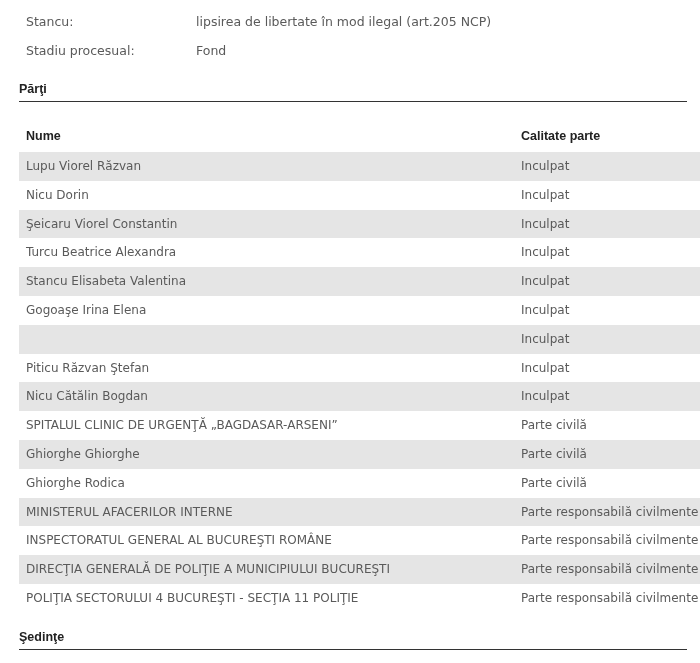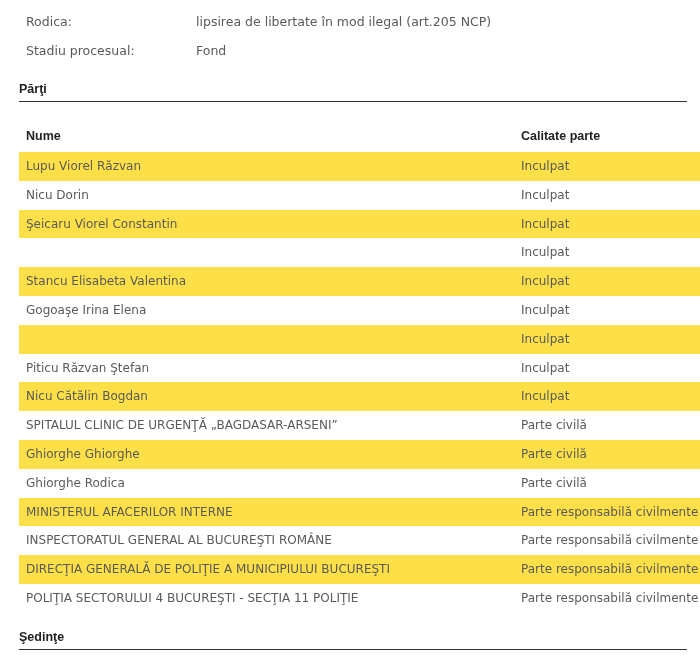--- a/index.html
+++ b/index.html
@@ -6,30 +6,30 @@
   html, body { width: 700px; height: 663px; background: #ffffff; overflow: hidden; }
   body { font-family: "DejaVu Sans", sans-serif; color: #555555; position: relative; }
   .info-row { position: absolute; left: 26px; font-size: 12.5px; color: #5a5a5a; height: 20px; line-height: 20px; }
   .info-row .lbl { position: absolute; left: 0; width: 170px; white-space: nowrap; }
   .info-row .val { position: absolute; left: 170px; white-space: nowrap; text-align: center; }
   .section-title { position: absolute; left: 19px; right: 13px; font-family: "Liberation Sans", sans-serif; font-weight: bold; font-size: 12.5px; color: #222222; height: 22px; line-height: 18px; border-bottom: 1px solid #333333; }
   .table { position: absolute; left: 19px; right: 0; top: 120px; }
   .thead { height: 32px; position: relative; font-family: "Liberation Sans", sans-serif; font-weight: bold; font-size: 12.5px; color: #222222; }
   .thead span { position: absolute; top: 9px; }
   .trow { height: 28.8px; position: relative; font-size: 12px; color: #5a5a5a; white-space: nowrap; }
-  .trow.odd { background: #fde047; }
+  .trow.odd { background: #e5e5e5; }
   .trow span { position: absolute; top: 7px; }
   .c1 { left: 7px; }
   .c2 { left: 502px; }
 </style>
 </head>
 <body>
 
 <div class="info-row" style="top:12px;">
-  <span class="lbl">Rodica:</span>
+  <span class="lbl">Stancu:</span>
   <span class="val">lipsirea de libertate în mod ilegal (art.205 NCP)</span>
 </div>
 <div class="info-row" style="top:41px;">
   <span class="lbl">Stadiu procesual:</span>
   <span class="val">Fond</span>
 </div>
 
 <div class="section-title" style="top:80px;">Părţi</div>
 
 <div class="table">
@@ -44,20 +44,21 @@
       </div>
       <div class="trow">
         <span class="c1">Nicu Dorin</span>
         <span class="c2">Inculpat</span>
       </div>
       <div class="trow odd">
         <span class="c1">Şeicaru Viorel Constantin</span>
         <span class="c2">Inculpat</span>
       </div>
       <div class="trow">
+        <span class="c1">Turcu Beatrice Alexandra</span>
         <span class="c2">Inculpat</span>
       </div>
       <div class="trow odd">
         <span class="c1">Stancu Elisabeta Valentina</span>
         <span class="c2">Inculpat</span>
       </div>
       <div class="trow">
         <span class="c1">Gogoaşe Irina Elena</span>
         <span class="c2">Inculpat</span>
       </div>

